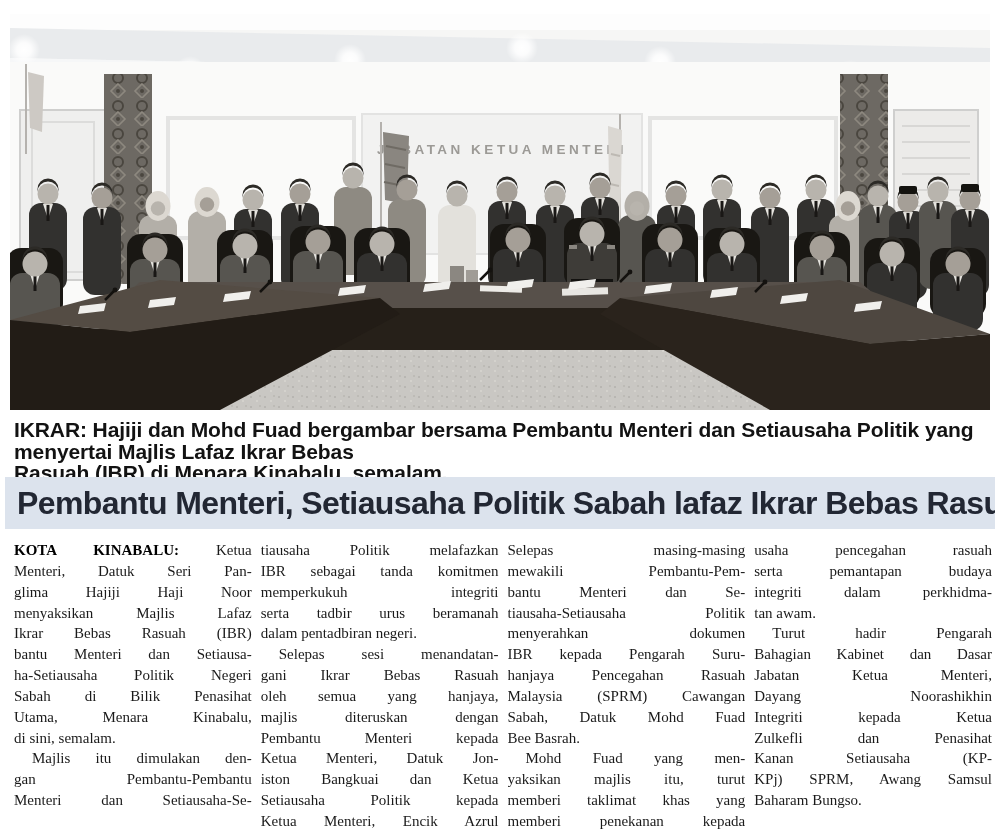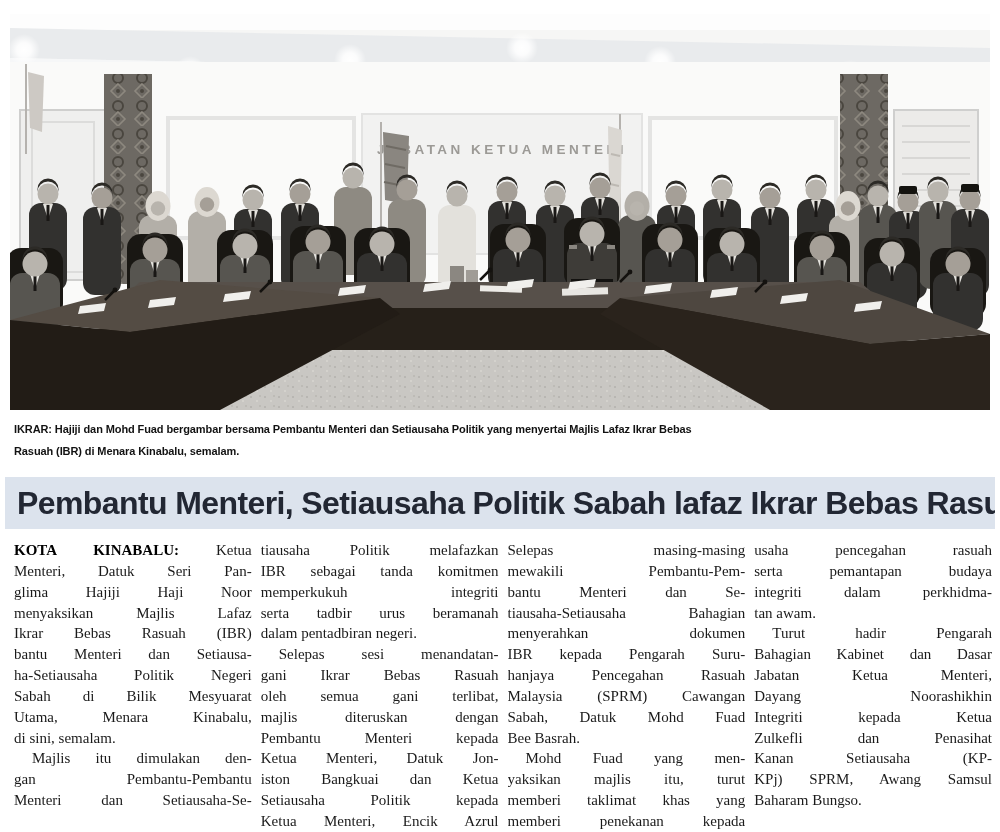--- a/index.html
+++ b/index.html
@@ -7,21 +7,21 @@
        font-family:"Liberation Sans",sans-serif;}
   .page{position:absolute;inset:0;background:#fff;}
 
   
   .photo{position:absolute;left:10px;top:14px;width:980px;height:396px;background:#f6f6f5;overflow:hidden;}
   .photo svg{display:block;width:100%;height:100%;}
   .sign{font:700 13.5px "Liberation Sans",sans-serif;fill:#9c9a96;letter-spacing:3.5px;}
 
   
   .caption{position:absolute;left:14px;top:419px;width:976px;
-           font-weight:bold;font-size:11px;line-height:21.5px;color:#121212;
+           font-weight:bold;font-size:21px;line-height:21.5px;color:#121212;
            white-space:pre-line;letter-spacing:-0.1px;}
 
   
   .band{position:absolute;left:5px;top:477px;width:990px;height:52px;overflow:hidden;}
   .headline{font-size:32px;font-weight:800;letter-spacing:-0.6px;white-space:nowrap;
             padding:8px 0 0 12px;}
 
   
   .cols{position:absolute;left:14px;top:540px;width:978px;height:292px;
         display:grid;grid-template-columns:repeat(4,1fr);column-gap:9px;overflow:hidden;}
@@ -405,48 +405,48 @@
 
   <div class="cols" id="cols">
       <div class="col">
         <div class="line"><b>KOTA KINABALU:</b> Ketua</div>
         <div class="line">Menteri, Datuk Seri Pan-</div>
         <div class="line">glima Hajiji Haji Noor</div>
         <div class="line">menyaksikan Majlis Lafaz</div>
         <div class="line">Ikrar Bebas Rasuah (IBR)</div>
         <div class="line">bantu Menteri dan Setiausa-</div>
         <div class="line">ha-Setiausaha Politik Negeri</div>
-        <div class="line">Sabah di Bilik Mesyuarat</div>
+        <div class="line">Sabah di Bilik Penasihat</div>
         <div class="line">Utama, Menara Kinabalu,</div>
         <div class="line j0">di sini, semalam.</div>
         <div class="line i1">Majlis itu dimulakan den-</div>
         <div class="line">gan Pembantu-Pembantu</div>
         <div class="line">Menteri dan Setiausaha-Se-</div>
       </div>
       <div class="col">
         <div class="line">tiausaha Politik melafazkan</div>
         <div class="line">IBR sebagai tanda komitmen</div>
         <div class="line">memperkukuh integriti</div>
         <div class="line">serta tadbir urus beramanah</div>
         <div class="line j0">dalam pentadbiran negeri.</div>
         <div class="line i1">Selepas sesi menandatan-</div>
         <div class="line">gani Ikrar Bebas Rasuah</div>
-        <div class="line">oleh semua gani terlibat,</div>
+        <div class="line">oleh semua yang hanjaya,</div>
         <div class="line">majlis diteruskan dengan</div>
         <div class="line">Pembantu Menteri kepada</div>
         <div class="line">Ketua Menteri, Datuk Jon-</div>
         <div class="line">iston Bangkuai dan Ketua</div>
         <div class="line">Setiausaha Politik kepada</div>
         <div class="line">Ketua Menteri, Encik Azrul</div>
       </div>
       <div class="col">
         <div class="line">Selepas masing-masing</div>
         <div class="line">mewakili Pembantu-Pem-</div>
         <div class="line">bantu Menteri dan Se-</div>
-        <div class="line">tiausaha-Setiausaha Bahagian</div>
+        <div class="line">tiausaha-Setiausaha Politik</div>
         <div class="line">menyerahkan dokumen</div>
         <div class="line">IBR kepada Pengarah Suru-</div>
         <div class="line">hanjaya Pencegahan Rasuah</div>
         <div class="line">Malaysia (SPRM) Cawangan</div>
         <div class="line">Sabah, Datuk Mohd Fuad</div>
         <div class="line j0">Bee Basrah.</div>
         <div class="line i1">Mohd Fuad yang men-</div>
         <div class="line">yaksikan majlis itu, turut</div>
         <div class="line">memberi taklimat khas yang</div>
         <div class="line">memberi penekanan kepada</div>

